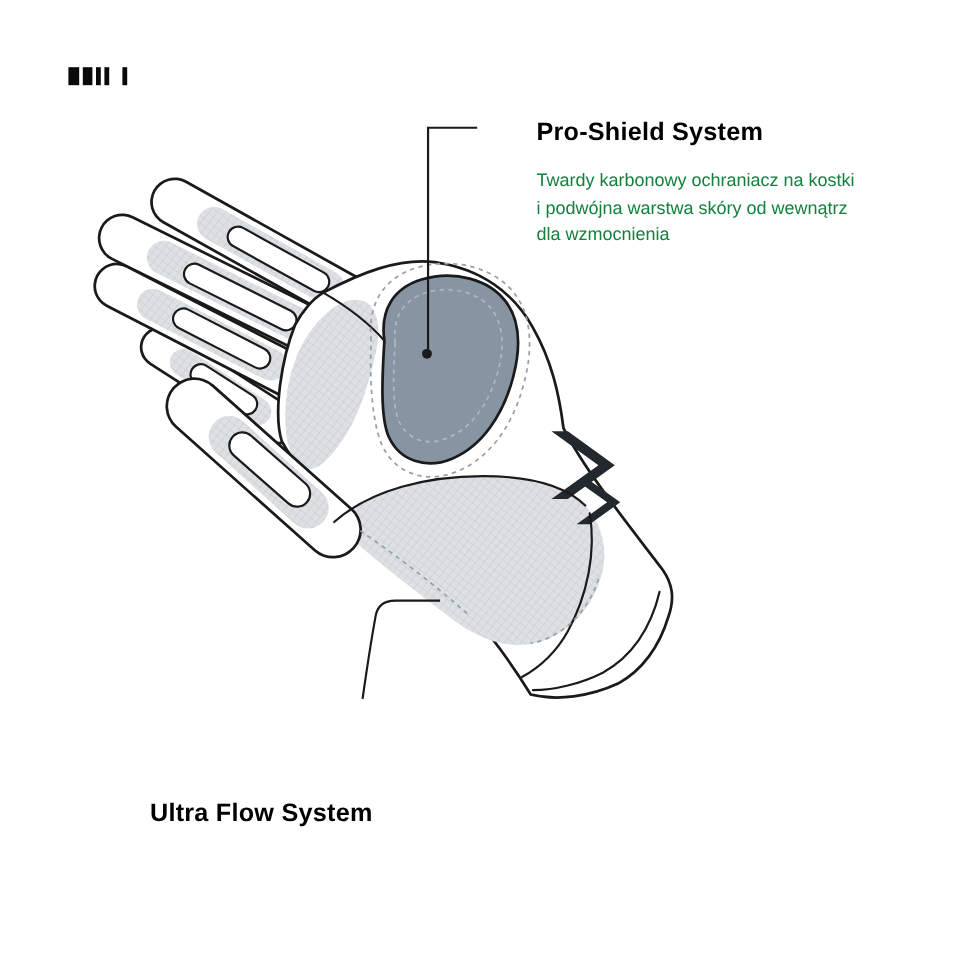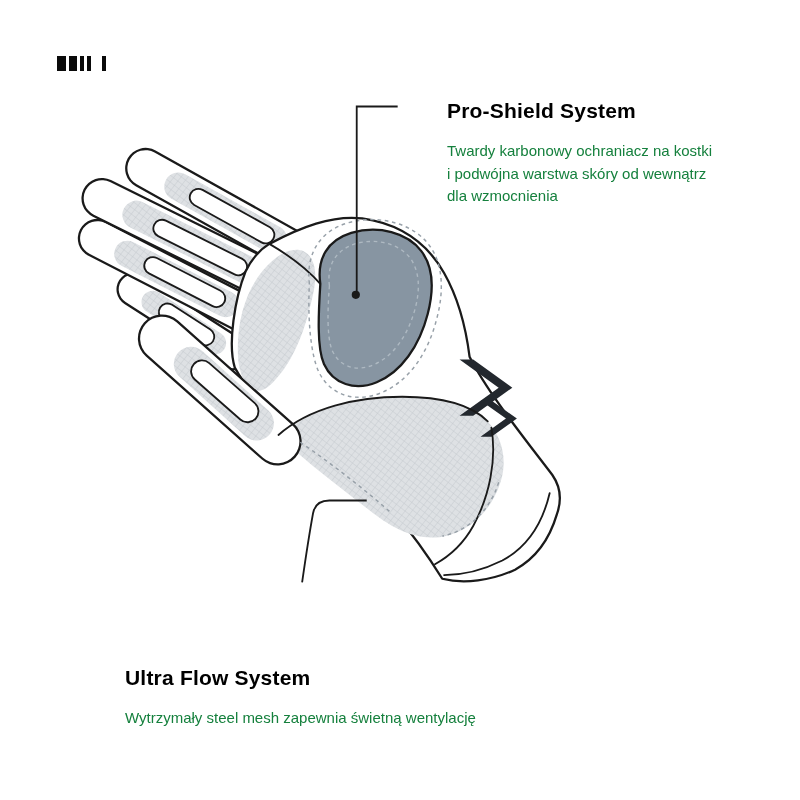--- a/index.html
+++ b/index.html
@@ -151,18 +151,15 @@
     <h2>Pro-Shield System</h2>
     <div class="desc">
       <div>Twardy karbonowy ochraniacz na kostki</div>
       <div>i podwójna warstwa skóry od wewnątrz</div>
       <div>dla wzmocnienia</div>
     </div>
   </div>
 
   <div class="ann ann-ultra">
     <h2>Ultra Flow System</h2>
-    <div class="desc">
-      <div>Wytrzymały steel mesh zapewnia świetną wentylację</div>
-    </div>
   </div>
 
 </div>
 
 </body></html>

